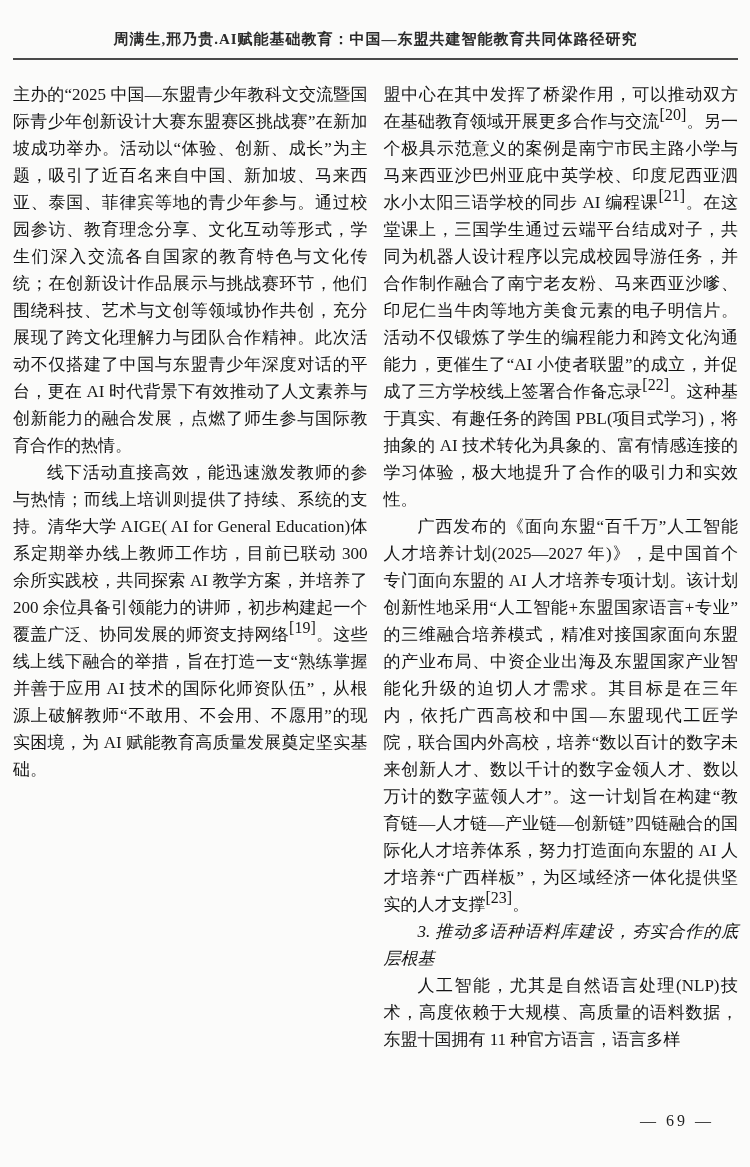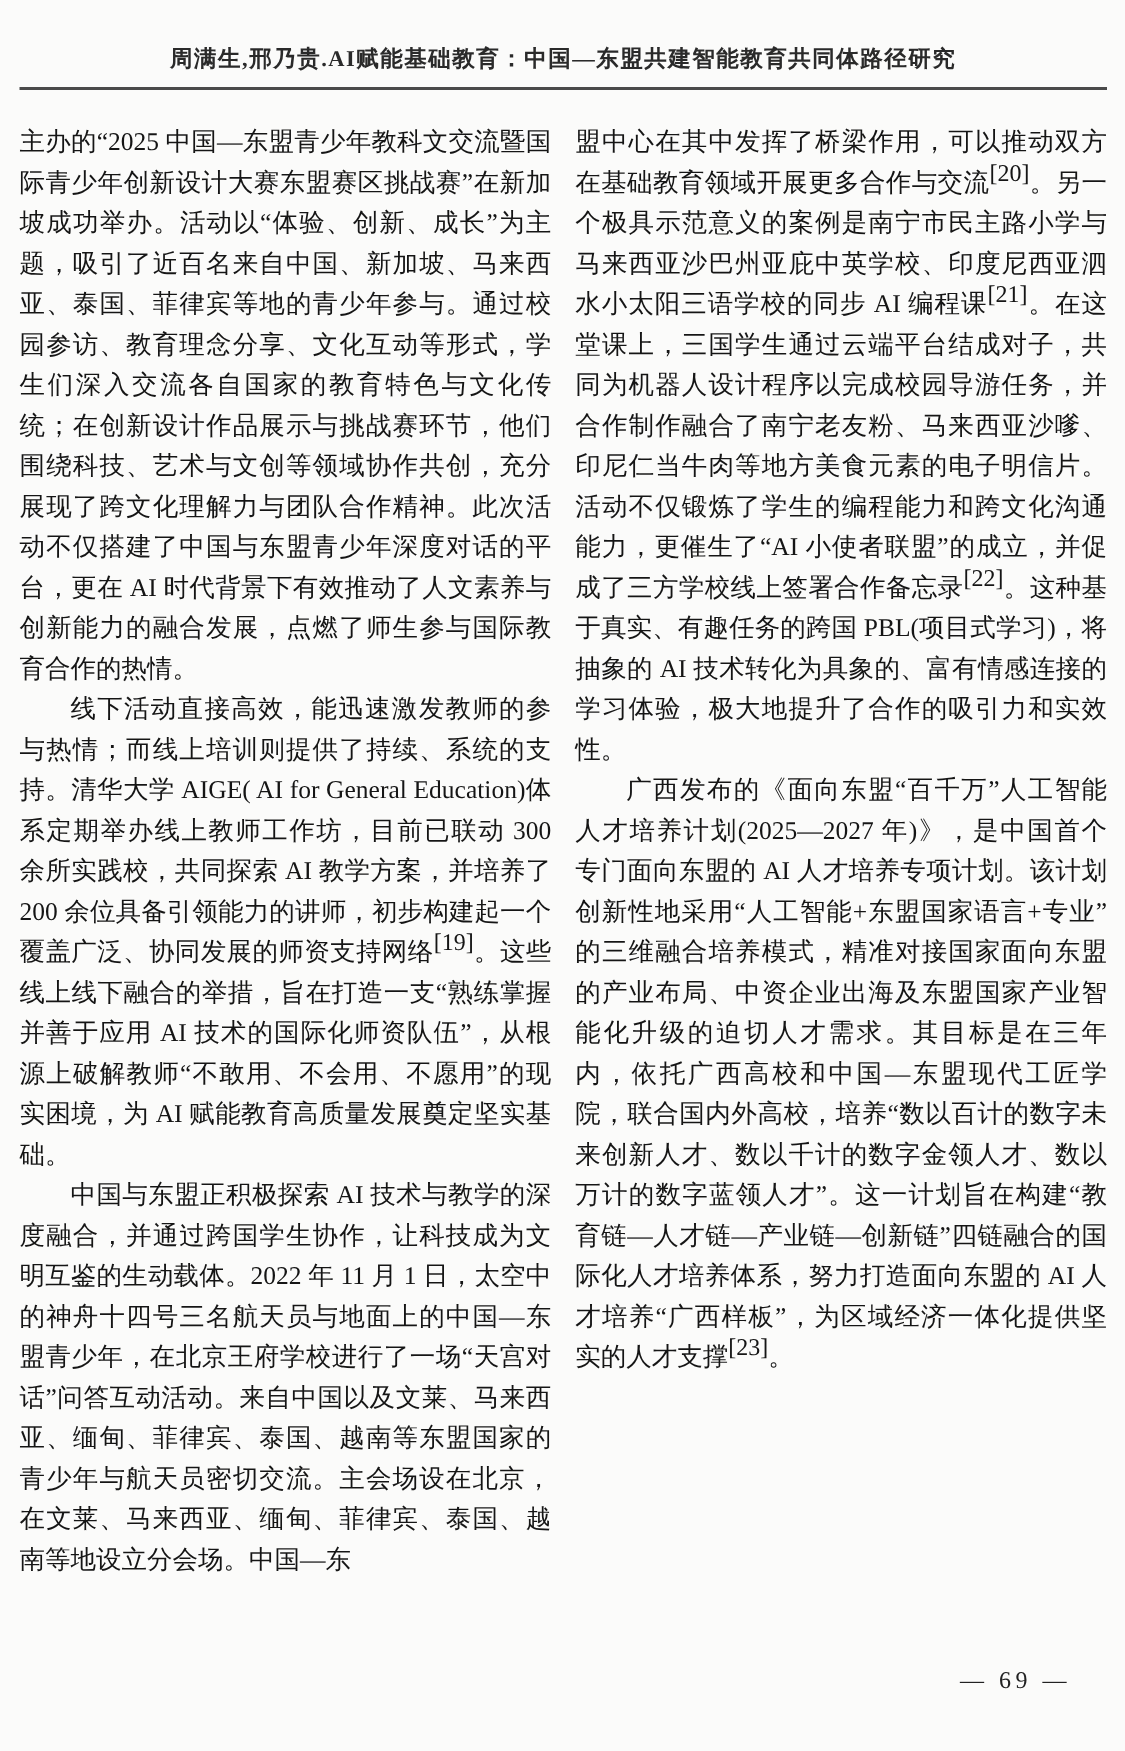--- a/index.html
+++ b/index.html
@@ -66,25 +66,26 @@
 
   <div class="running-head">周满生,邢乃贵.AI赋能基础教育：中国—东盟共建智能教育共同体路径研究</div>
 
   <hr class="header-rule">
 
   <div class="content">
 
     <div class="col">
       <p class="no-indent"><span>主办的“2025 中国—东盟青少年教科文交流暨国际青少年创新设计大赛东盟赛区挑战赛”在新加坡成功举办。活动以“体验、创新、成长”为主题，吸引了近百名来自中国、新加坡、马来西亚、泰国、菲律宾等地的青少年参与。通过校园参访、教育理念分享、文化互动等形式，学生们深入交流各自国家的教育特色与文化传统；在创新设计作品展示与挑战赛环节，他们围绕科技、艺术与文创等领域协作共创，充分展现了跨文化理解力与团队合作精神。此次活动不仅搭建了中国与东盟青少年深度对话的平台，更在 AI 时代背景下有效推动了人文素养与创新能力的融合发展，点燃了师生参与国际教育合作的热情。</span></p>
       <p><span>线下活动直接高效，能迅速激发教师的参与热情；而线上培训则提供了持续、系统的支持。清华大学 AIGE( AI for General Education)体系定期举办线上教师工作坊，目前已联动 300 余所实践校，共同探索 AI 教学方案，并培养了 200 余位具备引领能力的讲师，初步构建起一个覆盖广泛、协同发展的师资支持网络</span><sup>[19]</sup><span>。这些线上线下融合的举措，旨在打造一支“熟练掌握并善于应用 AI 技术的国际化师资队伍”，从根源上破解教师“不敢用、不会用、不愿用”的现实困境，为 AI 赋能教育高质量发展奠定坚实基础。</span></p>
-      <p><span>中国与东盟正积极探索 AI 技术与教学的深度融合，并通过跨国学生协作，让科技成为文明互鉴的生动载体。2022 年 11 月 1 日，太空中的神舟十四号三名航天员与地面上的中国—东盟青少年，在北京王府学校进行了一场“天宫对话”问答互动活动。来自中国以及文莱、马来西亚、缅甸、菲律宾、泰国、越南等东盟国家的青少年与航天员密切交流。主会场设在北京，在文莱、马来西亚、缅甸、菲律宾、泰国、越南等地设立分会场。中国—东</span></p>
     </div>
 
     <div class="col">
       <p class="no-indent"><span>盟中心在其中发挥了桥梁作用，可以推动双方在基础教育领域开展更多合作与交流</span><sup>[20]</sup><span>。另一个极具示范意义的案例是南宁市民主路小学与马来西亚沙巴州亚庇中英学校、印度尼西亚泗水小太阳三语学校的同步 AI 编程课</span><sup>[21]</sup><span>。在这堂课上，三国学生通过云端平台结成对子，共同为机器人设计程序以完成校园导游任务，并合作制作融合了南宁老友粉、马来西亚沙嗲、印尼仁当牛肉等地方美食元素的电子明信片。活动不仅锻炼了学生的编程能力和跨文化沟通能力，更催生了“AI 小使者联盟”的成立，并促成了三方学校线上签署合作备忘录</span><sup>[22]</sup><span>。这种基于真实、有趣任务的跨国 PBL(项目式学习)，将抽象的 AI 技术转化为具象的、富有情感连接的学习体验，极大地提升了合作的吸引力和实效性。</span></p>
       <p><span>广西发布的《面向东盟“百千万”人工智能人才培养计划(2025—2027 年)》，是中国首个专门面向东盟的 AI 人才培养专项计划。该计划创新性地采用“人工智能+东盟国家语言+专业”的三维融合培养模式，精准对接国家面向东盟的产业布局、中资企业出海及东盟国家产业智能化升级的迫切人才需求。其目标是在三年内，依托广西高校和中国—东盟现代工匠学院，联合国内外高校，培养“数以百计的数字未来创新人才、数以千计的数字金领人才、数以万计的数字蓝领人才”。这一计划旨在构建“教育链—人才链—产业链—创新链”四链融合的国际化人才培养体系，努力打造面向东盟的 AI 人才培养“广西样板”，为区域经济一体化提供坚实的人才支撑</span><sup>[23]</sup><span>。</span></p>
+      <p class="heading"><span>3. 推动多语种语料库建设，夯实合作的底层根基</span></p>
+      <p><span>人工智能，尤其是自然语言处理(NLP)技术，高度依赖于大规模、高质量的语料数据，东盟十国拥有 11 种官方语言，语言多样</span></p>
     </div>
 
   </div>
 
   <div class="footer">— 69 —</div>
 
 </div>
 
 </body></html>

